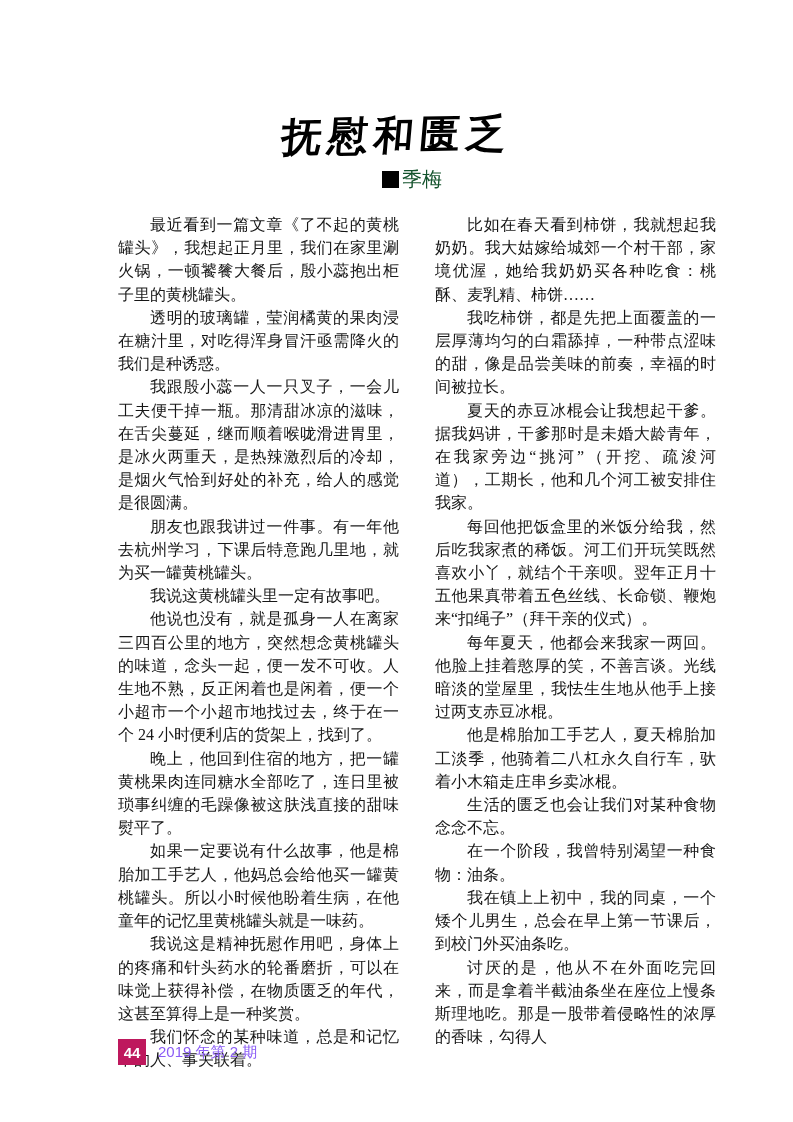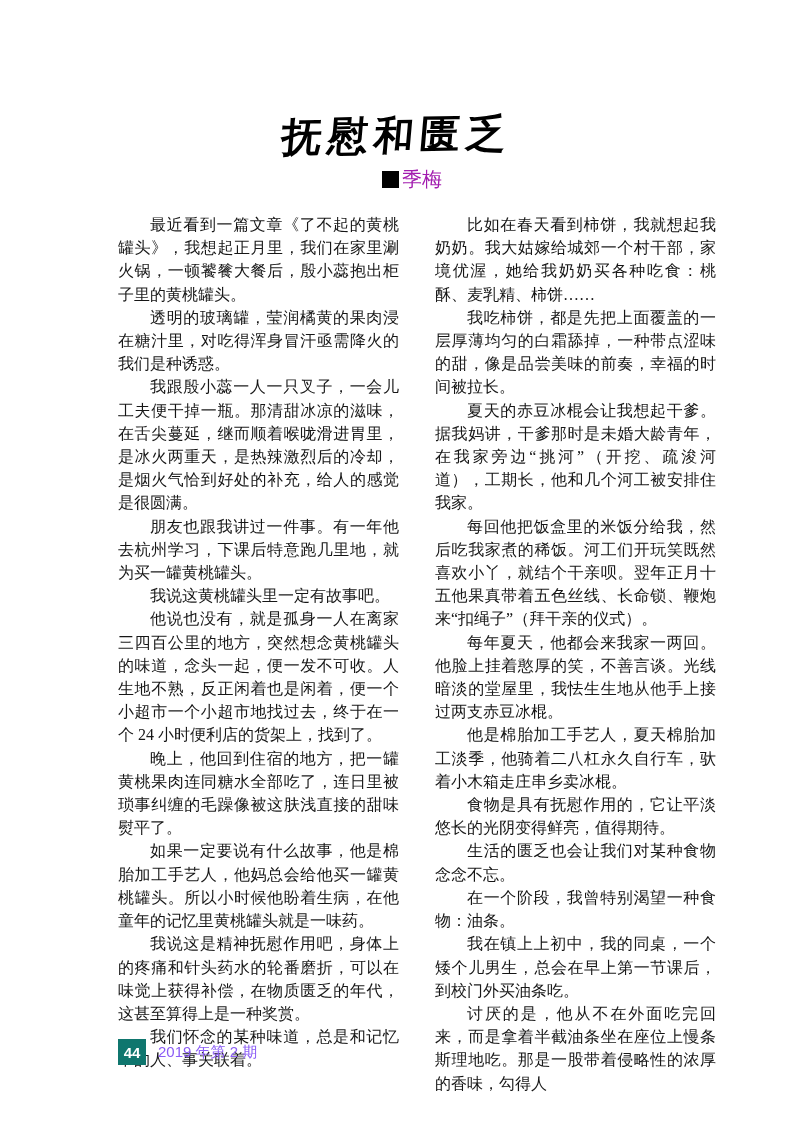--- a/index.html
+++ b/index.html
@@ -31,21 +31,21 @@
     transform: skewX(-6deg) rotate(-1deg);
   }
 
   .byline {
     position: absolute;
     top: 166px;
     left: 0;
     width: 100%;
     text-align: center;
     font-size: 20px;
-    color: #a21caf;
+    color: #14532d;
     font-family: "Liberation Sans", "DejaVu Sans", sans-serif;
     padding-left: 31px;
   }
   .byline .square {
     display: inline-block;
     width: 17px;
     height: 17px;
     background: #000000;
     vertical-align: -2px;
     margin-right: 3px;
@@ -78,21 +78,21 @@
     top: 1039px;
     display: flex;
     align-items: center;
     gap: 12px;
     font-family: "Liberation Sans", "DejaVu Sans", sans-serif;
   }
   .page-num-box {
     min-width: 28px;
     height: 26px;
     padding: 0 5px;
-    background: #0f766e;
+    background: #be185d;
     color: #ffffff;
     display: flex;
     align-items: center;
     justify-content: center;
     font-size: 15px;
     font-weight: bold;
   }
   .issue-label {
     font-size: 15px;
     color: #8b5cf6;
@@ -124,21 +124,20 @@
       <p>我说这是精神抚慰作用吧，身体上的疼痛和针头药水的轮番磨折，可以在味觉上获得补偿，在物质匮乏的年代，这甚至算得上是一种奖赏。</p>
       <p>我们怀念的某种味道，总是和记忆中的人、事关联着。</p>
     </div>
     <div class="col">
       <p>比如在春天看到柿饼，我就想起我奶奶。我大姑嫁给城郊一个村干部，家境优渥，她给我奶奶买各种吃食：桃酥、麦乳精、柿饼……</p>
       <p>我吃柿饼，都是先把上面覆盖的一层厚薄均匀的白霜舔掉，一种带点涩味的甜，像是品尝美味的前奏，幸福的时间被拉长。</p>
       <p>夏天的赤豆冰棍会让我想起干爹。据我妈讲，干爹那时是未婚大龄青年，在我家旁边“挑河”（开挖、疏浚河道），工期长，他和几个河工被安排住我家。</p>
       <p>每回他把饭盒里的米饭分给我，然后吃我家煮的稀饭。河工们开玩笑既然喜欢小丫，就结个干亲呗。翌年正月十五他果真带着五色丝线、长命锁、鞭炮来“扣绳子”（拜干亲的仪式）。</p>
       <p>每年夏天，他都会来我家一两回。他脸上挂着憨厚的笑，不善言谈。光线暗淡的堂屋里，我怯生生地从他手上接过两支赤豆冰棍。</p>
       <p>他是棉胎加工手艺人，夏天棉胎加工淡季，他骑着二八杠永久自行车，驮着小木箱走庄串乡卖冰棍。</p>
-      <p>食物是具有抚慰作用的，它让平淡悠长的光阴变得鲜亮，值得期待。</p>
       <p>生活的匮乏也会让我们对某种食物念念不忘。</p>
       <p>在一个阶段，我曾特别渴望一种食物：油条。</p>
       <p>我在镇上上初中，我的同桌，一个矮个儿男生，总会在早上第一节课后，到校门外买油条吃。</p>
       <p>讨厌的是，他从不在外面吃完回来，而是拿着半截油条坐在座位上慢条斯理地吃。那是一股带着侵略性的浓厚的香味，勾得人</p>
     </div>
   </div>
 
   <div class="footer">
     <div class="page-num-box">44</div>
     <div class="issue-label">2019 年第 2 期</div>

